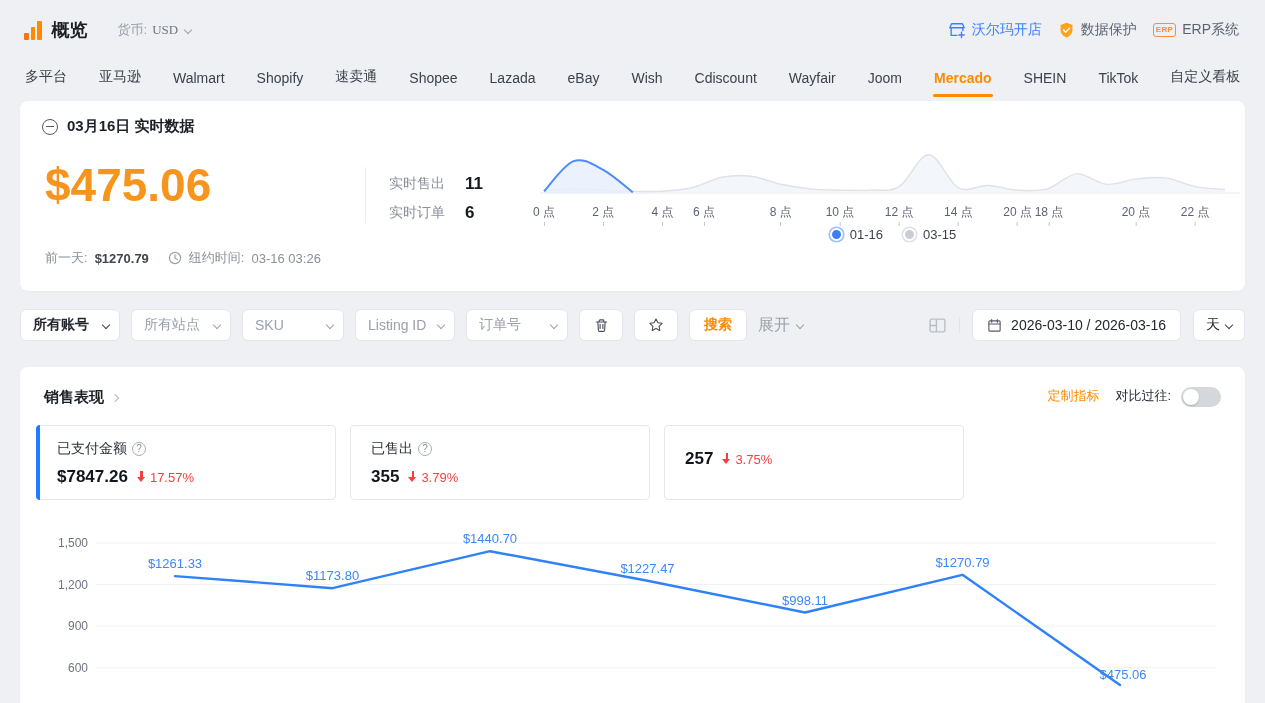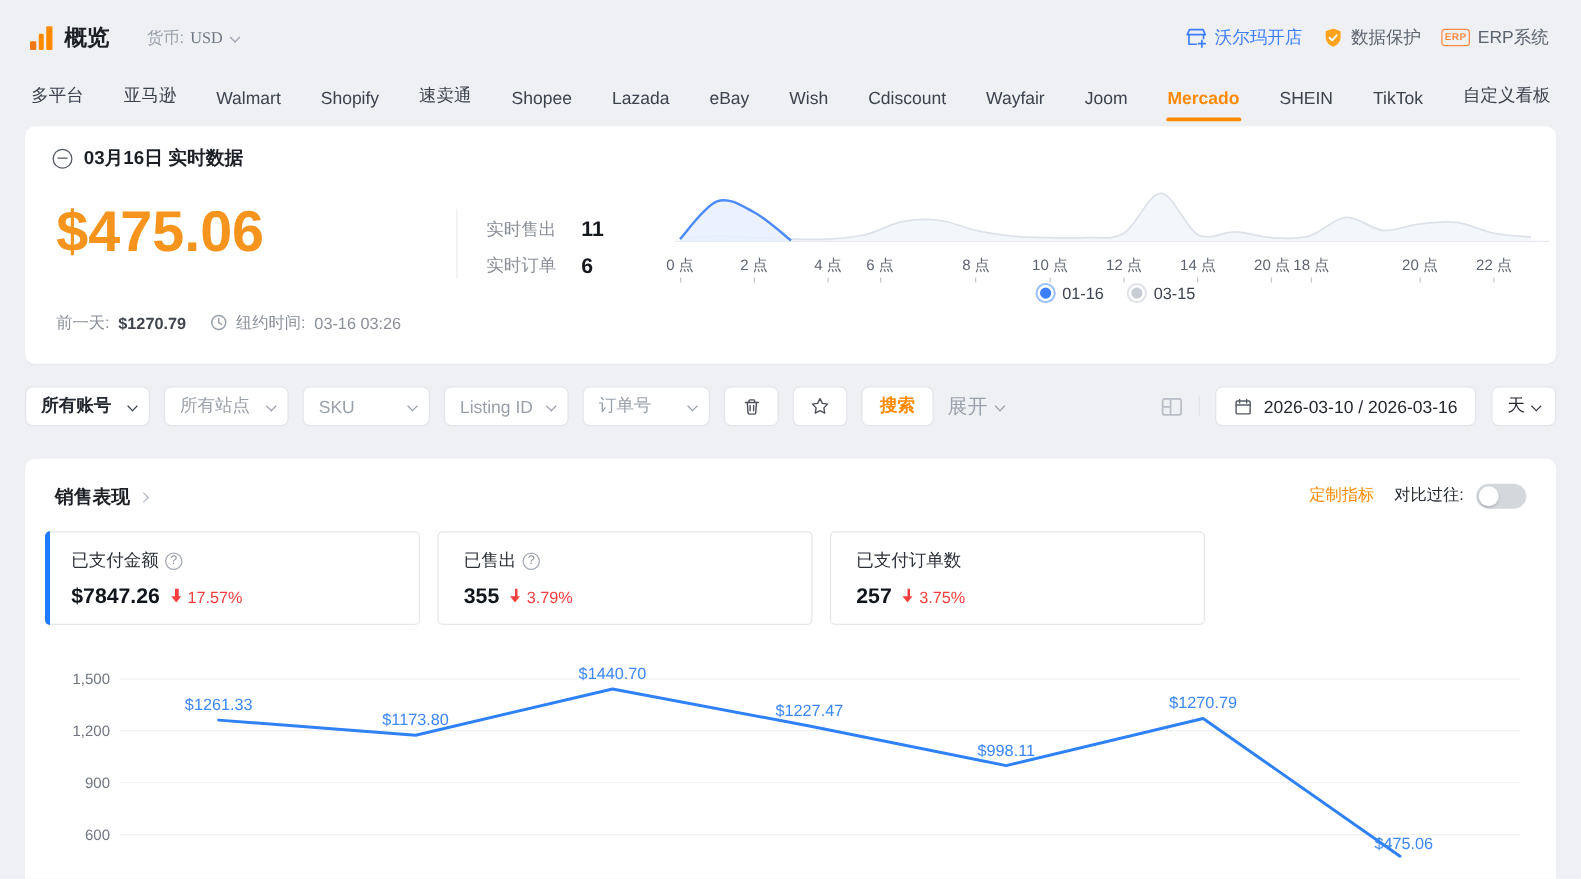--- a/index.html
+++ b/index.html
@@ -308,23 +308,20 @@
         <span>已售出</span>
         <span class="info-q">?</span>
       </div>
       <div class="m-value-row">
         <span class="m-value">355</span>
         <span class="arr-down"></span>
         <span class="m-change">3.79%</span>
       </div>
     </div>
     <div class="m-card">
-      <div class="m-label">
-        <span>已支付订单数</span>
-      </div>
       <div class="m-value-row">
         <span class="m-value">257</span>
         <span class="arr-down"></span>
         <span class="m-change">3.75%</span>
       </div>
     </div>
   </div>
   <div class="sales-chart">
     <svg id="trend-svg" width="1193" height="200">
         <line x1="60" y1="141.70000000000002" x2="1180" y2="141.70000000000002" stroke="#f0f1f4" stroke-width="1"></line>

